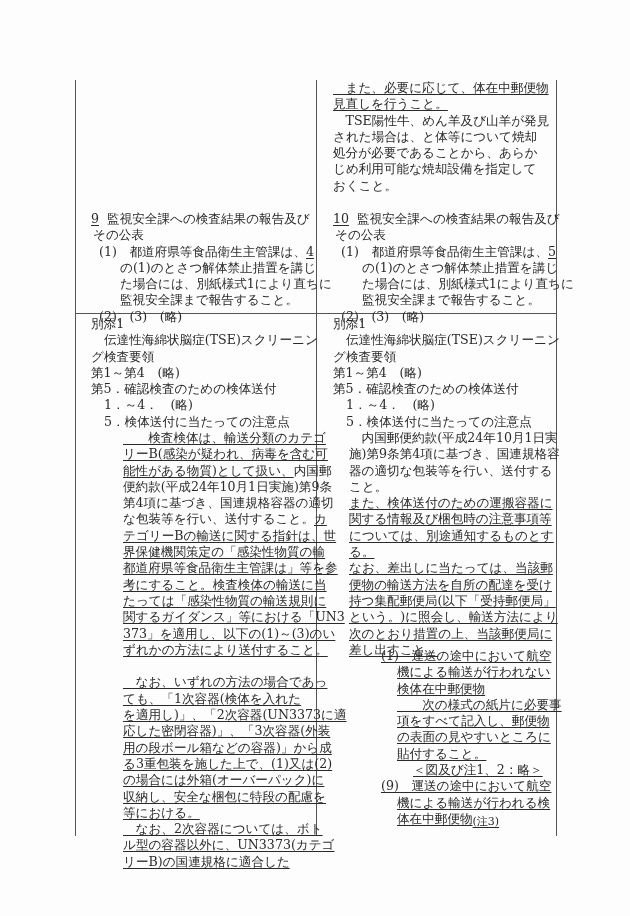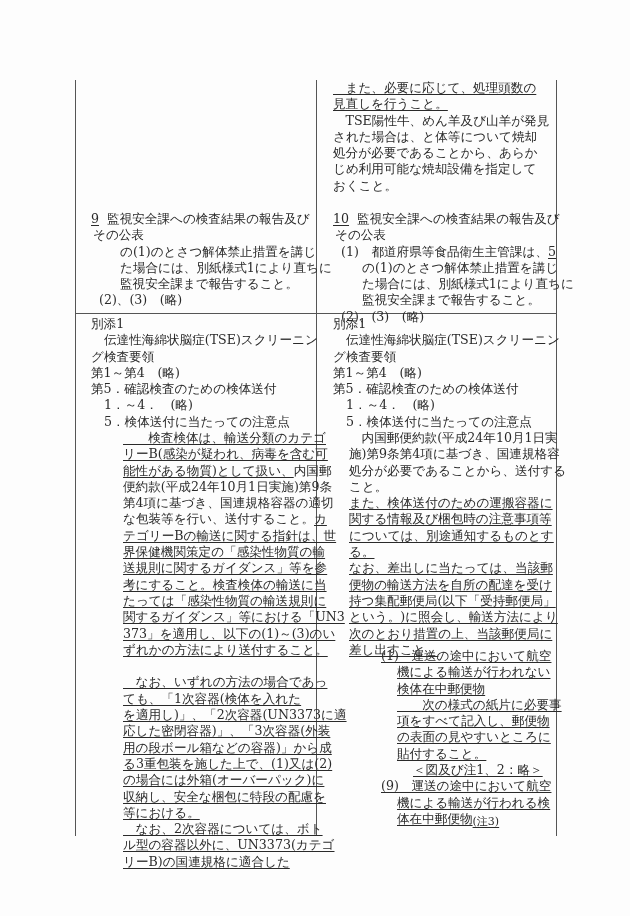--- a/index.html
+++ b/index.html
@@ -16,32 +16,33 @@
 </head>
 <body>
 
 <div class="tbl">
   <div class="vline" style="left:0"></div>
   <div class="vline" style="left:241px"></div>
   <div class="vline" style="left:481px"></div>
   <div class="hline" style="top:233px"></div>
 
   <div class="cell" style="left:258px; top:0px; width:222px">
-    <div class="u">　また、必要に応じて、処理頭数の</div>
+    <div class="u">　また、必要に応じて、体在中郵便物</div>
     <div><span class="u">見直しを行うこと。</span></div>
     <div>　TSE陽性牛、めん羊及び山羊が発見</div>
     <div>された場合は、と体等について焼却</div>
     <div>処分が必要であることから、あらか</div>
     <div>じめ利用可能な焼却設備を指定して</div>
     <div>おくこと。</div>
   </div>
 
   <div class="cell" style="left:16px; top:131px; width:224px">
     <div><span class="u">9</span>&nbsp;&nbsp;<span>監視安全課への検査結果の報告及び</span></div>
     <div style="padding-left:2px">その公表</div>
+    <div style="padding-left:8px"><span>(1)　都道府県等食品衛生主管課は、</span><span class="u">4</span></div>
     <div style="padding-left:29px">の(1)のとさつ解体禁止措置を講じ</div>
     <div style="padding-left:29px">た場合には、別紙様式1により直ちに</div>
     <div style="padding-left:29px">監視安全課まで報告すること。</div>
     <div style="padding-left:8px">(2)、(3)　(略)</div>
   </div>
 
   <div class="cell" style="left:258px; top:131px; width:222px">
     <div><span class="u">10</span>&nbsp;&nbsp;<span>監視安全課への検査結果の報告及び</span></div>
     <div style="padding-left:2px">その公表</div>
     <div style="padding-left:8px"><span>(1)　都道府県等食品衛生主管課は、</span><span class="u">5</span></div>
@@ -63,21 +64,21 @@
 
   <div class="cell" style="left:48px; top:350px; width:192px">
     <div><span class="u">　　検査検体は、輸送分類のカテゴ</span></div>
     <div><span class="u">リーB(感染が疑われ、病毒を含む可</span></div>
     <div><span class="u">能性がある物質)として扱い、</span><span>内国郵</span></div>
     <div>便約款(平成24年10月1日実施)第9条</div>
     <div>第4項に基づき、国連規格容器の適切</div>
     <div><span>な包装等を行い、送付すること。</span><span class="u">カ</span></div>
     <div><span class="u">テゴリーBの輸送に関する指針は、世</span></div>
     <div><span class="u">界保健機関策定の「感染性物質の輸</span></div>
-    <div><span class="u">送規則に関するガイダンス」等を参</span></div>
+    <div><span class="u">都道府県等食品衛生主管課は」等を参</span></div>
     <div><span class="u">考にすること。検査検体の輸送に当</span></div>
     <div><span class="u">たっては「感染性物質の輸送規則に</span></div>
     <div><span class="u">関するガイダンス」等における「UN3</span></div>
     <div><span class="u">373」を適用し、以下の(1)～(3)のい</span></div>
     <div><span class="u">ずれかの方法により送付すること。</span></div>
     <div></div>
     <div><span class="u">　なお、いずれの方法の場合であっ</span></div>
     <div><span class="u">ても、「1次容器(検体を入れた</span></div>
     <div><span class="u">を適用し)」、「2次容器(UN3373に適</span></div>
     <div><span class="u">応した密閉容器)」、「3次容器(外装</span></div>
@@ -97,21 +98,21 @@
     <div>グ検査要領</div>
     <div>第1～第4　(略)</div>
     <div>第5．確認検査のための検体送付</div>
     <div style="padding-left:13px">1．～4．　(略)</div>
     <div style="padding-left:13px">5．検体送付に当たっての注意点</div>
   </div>
 
   <div class="cell" style="left:274px; top:350px; width:206px">
     <div>　内国郵便約款(平成24年10月1日実</div>
     <div>施)第9条第4項に基づき、国連規格容</div>
-    <div>処分が必要であることから、送付する</div>
+    <div>器の適切な包装等を行い、送付する</div>
     <div>こと。</div>
     <div><span class="u">また、検体送付のための運搬容器に</span></div>
     <div><span class="u">関する情報及び梱包時の注意事項等</span></div>
     <div><span class="u">については、別途通知するものとす</span></div>
     <div><span class="u">る。</span></div>
     <div><span class="u">なお、差出しに当たっては、当該郵</span></div>
     <div><span class="u">便物の輸送方法を自所の配達を受け</span></div>
     <div><span class="u">持つ集配郵便局(以下「受持郵便局」</span></div>
     <div><span class="u">という。)に照会し、輸送方法により</span></div>
     <div><span class="u">次のとおり措置の上、当該郵便局に</span></div>

